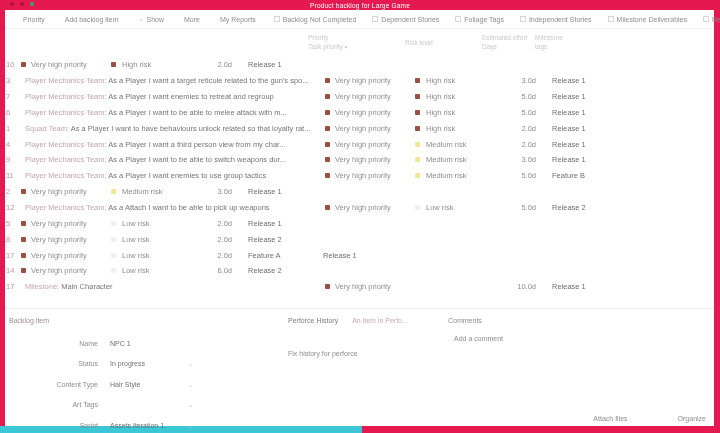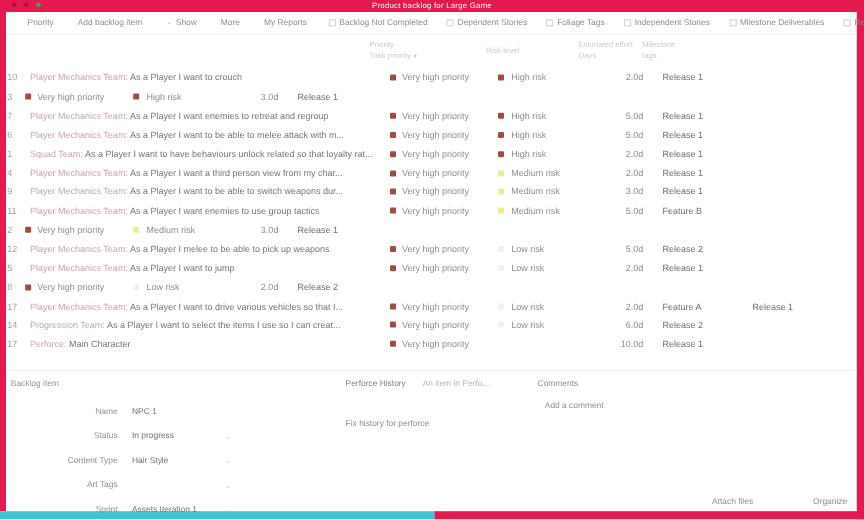--- a/index.html
+++ b/index.html
@@ -151,36 +151,36 @@
     </div>
     <div class="colhead ch-milestone">
       <div>Milestone</div>
       <div>tags</div>
     </div>
   </div>
 
   <div class="table" id="table">
       <div class="backlog-row">
         <span class="col-num">10</span>
-        <span class="col-name"><span class="team-prefix">Player Mechanics Team: </span><span class="item-title">As a Player I want to crouch</span></span>
         <span class="col-priority">
           <span class="sq pri"></span>
           <span>Very high priority</span>
         </span>
         <span class="col-risk">
           <span class="sq high"></span>
           <span>High risk</span>
         </span>
         <span class="col-days">2.0d</span>
         <span class="col-tags">
           <span class="tag">Release 1</span>
         </span>
       </div>
       <div class="backlog-row">
         <span class="col-num">3</span>
+        <span class="col-name"><span class="team-prefix">Player Mechanics Team: </span><span class="item-title">As a Player I want a target reticule related to the gun's spo...</span></span>
         <span class="col-priority">
           <span class="sq pri"></span>
           <span>Very high priority</span>
         </span>
         <span class="col-risk">
           <span class="sq high"></span>
           <span>High risk</span>
         </span>
         <span class="col-days">3.0d</span>
         <span class="col-tags">
@@ -293,37 +293,36 @@
           <span class="sq medium"></span>
           <span>Medium risk</span>
         </span>
         <span class="col-days">3.0d</span>
         <span class="col-tags">
           <span class="tag">Release 1</span>
         </span>
       </div>
       <div class="backlog-row">
         <span class="col-num">12</span>
-        <span class="col-name"><span class="team-prefix">Player Mechanics Team: </span><span class="item-title">As a Player I melee to be able to pick up weapons</span></span>
+        <span class="col-name"><span class="team-prefix">Player Mechanics Team: </span><span class="item-title">As a Attach I want to be able to pick up weapons</span></span>
         <span class="col-priority">
           <span class="sq pri"></span>
           <span>Very high priority</span>
         </span>
         <span class="col-risk">
           <span class="sq low"></span>
           <span>Low risk</span>
         </span>
         <span class="col-days">5.0d</span>
         <span class="col-tags">
           <span class="tag">Release 2</span>
         </span>
       </div>
       <div class="backlog-row">
         <span class="col-num">5</span>
-        <span class="col-name"><span class="team-prefix">Player Mechanics Team: </span><span class="item-title">As a Player I want to jump</span></span>
         <span class="col-priority">
           <span class="sq pri"></span>
           <span>Very high priority</span>
         </span>
         <span class="col-risk">
           <span class="sq low"></span>
           <span>Low risk</span>
         </span>
         <span class="col-days">2.0d</span>
         <span class="col-tags">
@@ -340,54 +339,52 @@
           <span class="sq low"></span>
           <span>Low risk</span>
         </span>
         <span class="col-days">2.0d</span>
         <span class="col-tags">
           <span class="tag">Release 2</span>
         </span>
       </div>
       <div class="backlog-row">
         <span class="col-num">17</span>
-        <span class="col-name"><span class="team-prefix">Player Mechanics Team: </span><span class="item-title">As a Player I want to drive various vehicles so that I...</span></span>
         <span class="col-priority">
           <span class="sq pri"></span>
           <span>Very high priority</span>
         </span>
         <span class="col-risk">
           <span class="sq low"></span>
           <span>Low risk</span>
         </span>
         <span class="col-days">2.0d</span>
         <span class="col-tags">
           <span class="tag">Feature A</span>
           <span class="tag">Release 1</span>
         </span>
       </div>
       <div class="backlog-row">
         <span class="col-num">14</span>
-        <span class="col-name"><span class="team-prefix">Progression Team: </span><span class="item-title">As a Player I want to select the items I use so I can creat...</span></span>
         <span class="col-priority">
           <span class="sq pri"></span>
           <span>Very high priority</span>
         </span>
         <span class="col-risk">
           <span class="sq low"></span>
           <span>Low risk</span>
         </span>
         <span class="col-days">6.0d</span>
         <span class="col-tags">
           <span class="tag">Release 2</span>
         </span>
       </div>
       <div class="backlog-row">
         <span class="col-num">17</span>
-        <span class="col-name"><span class="team-prefix">Perforce: </span><span class="item-title">Main Character</span></span>
+        <span class="col-name"><span class="team-prefix">Milestone: </span><span class="item-title">Main Character</span></span>
         <span class="col-priority">
           <span class="sq pri"></span>
           <span>Very high priority</span>
         </span>
         <span class="col-risk">
           <span class="sq none"></span>
           <span></span>
         </span>
         <span class="col-days">10.0d</span>
         <span class="col-tags">

